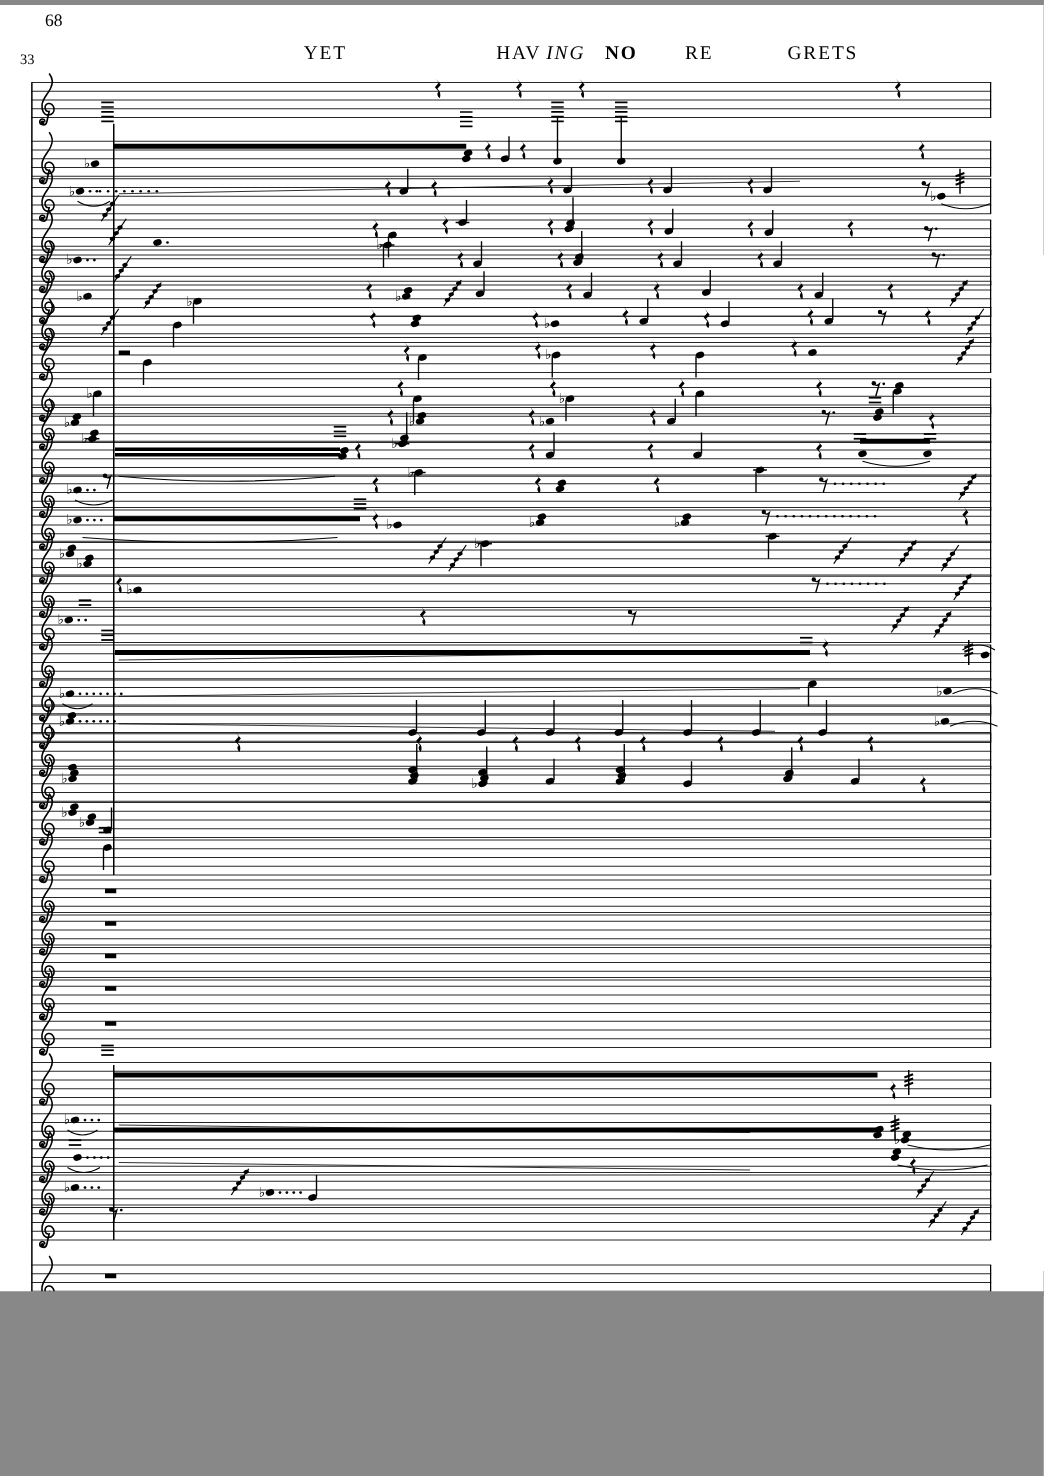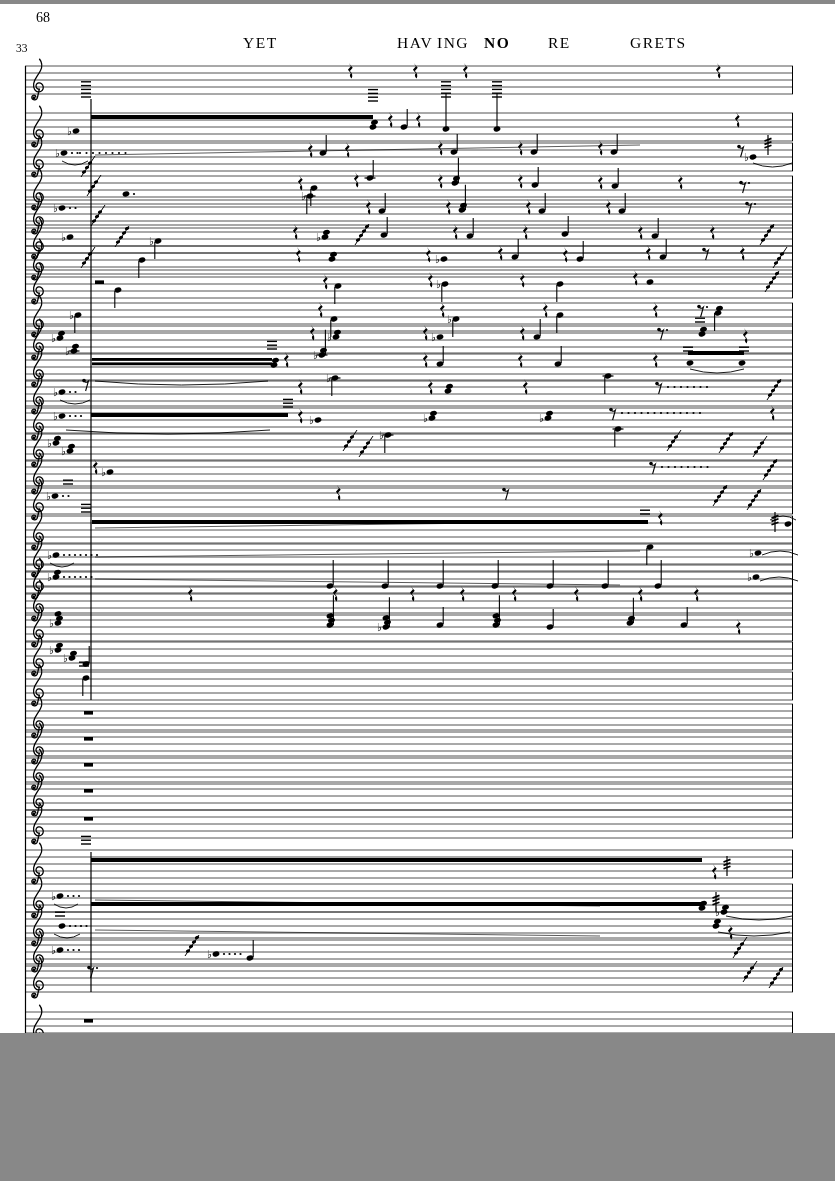--- a/index.html
+++ b/index.html
@@ -13,21 +13,21 @@
 </style>
 </head>
 <body>
 
 <div class="page">
   <div class="pagenum-top">68</div>
   <div class="pagenum-bottom">33</div>
   <div class="lyrics">
       <span style="left: 243px;">YET</span>
       <span style="left: 397px;">HAV</span>
-      <span style="left: 437px;">ING</span>
+      <span style="left: 437px; font-style: italic;">ING</span>
       <span style="left: 484px; font-weight: bold;">NO</span>
       <span style="left: 548px;">RE</span>
       <span style="left: 630px;">GRETS</span>
     </div>
 
   <svg width="835" height="1181" viewBox="0 0 835 1181">
     <defs>
       <symbol id="gclef" viewBox="0 0 24 64">
         <path d="M16,2 C20,7 20.5,13 17.5,19 C14,26 9,30 8,37 C7,44 10.5,49 15,49
                  C19.5,49 22,45.5 21.5,41.5 C21,37.8 18,35.5 15,36 C12.2,36.5 10.8,39 11.5,41.8

